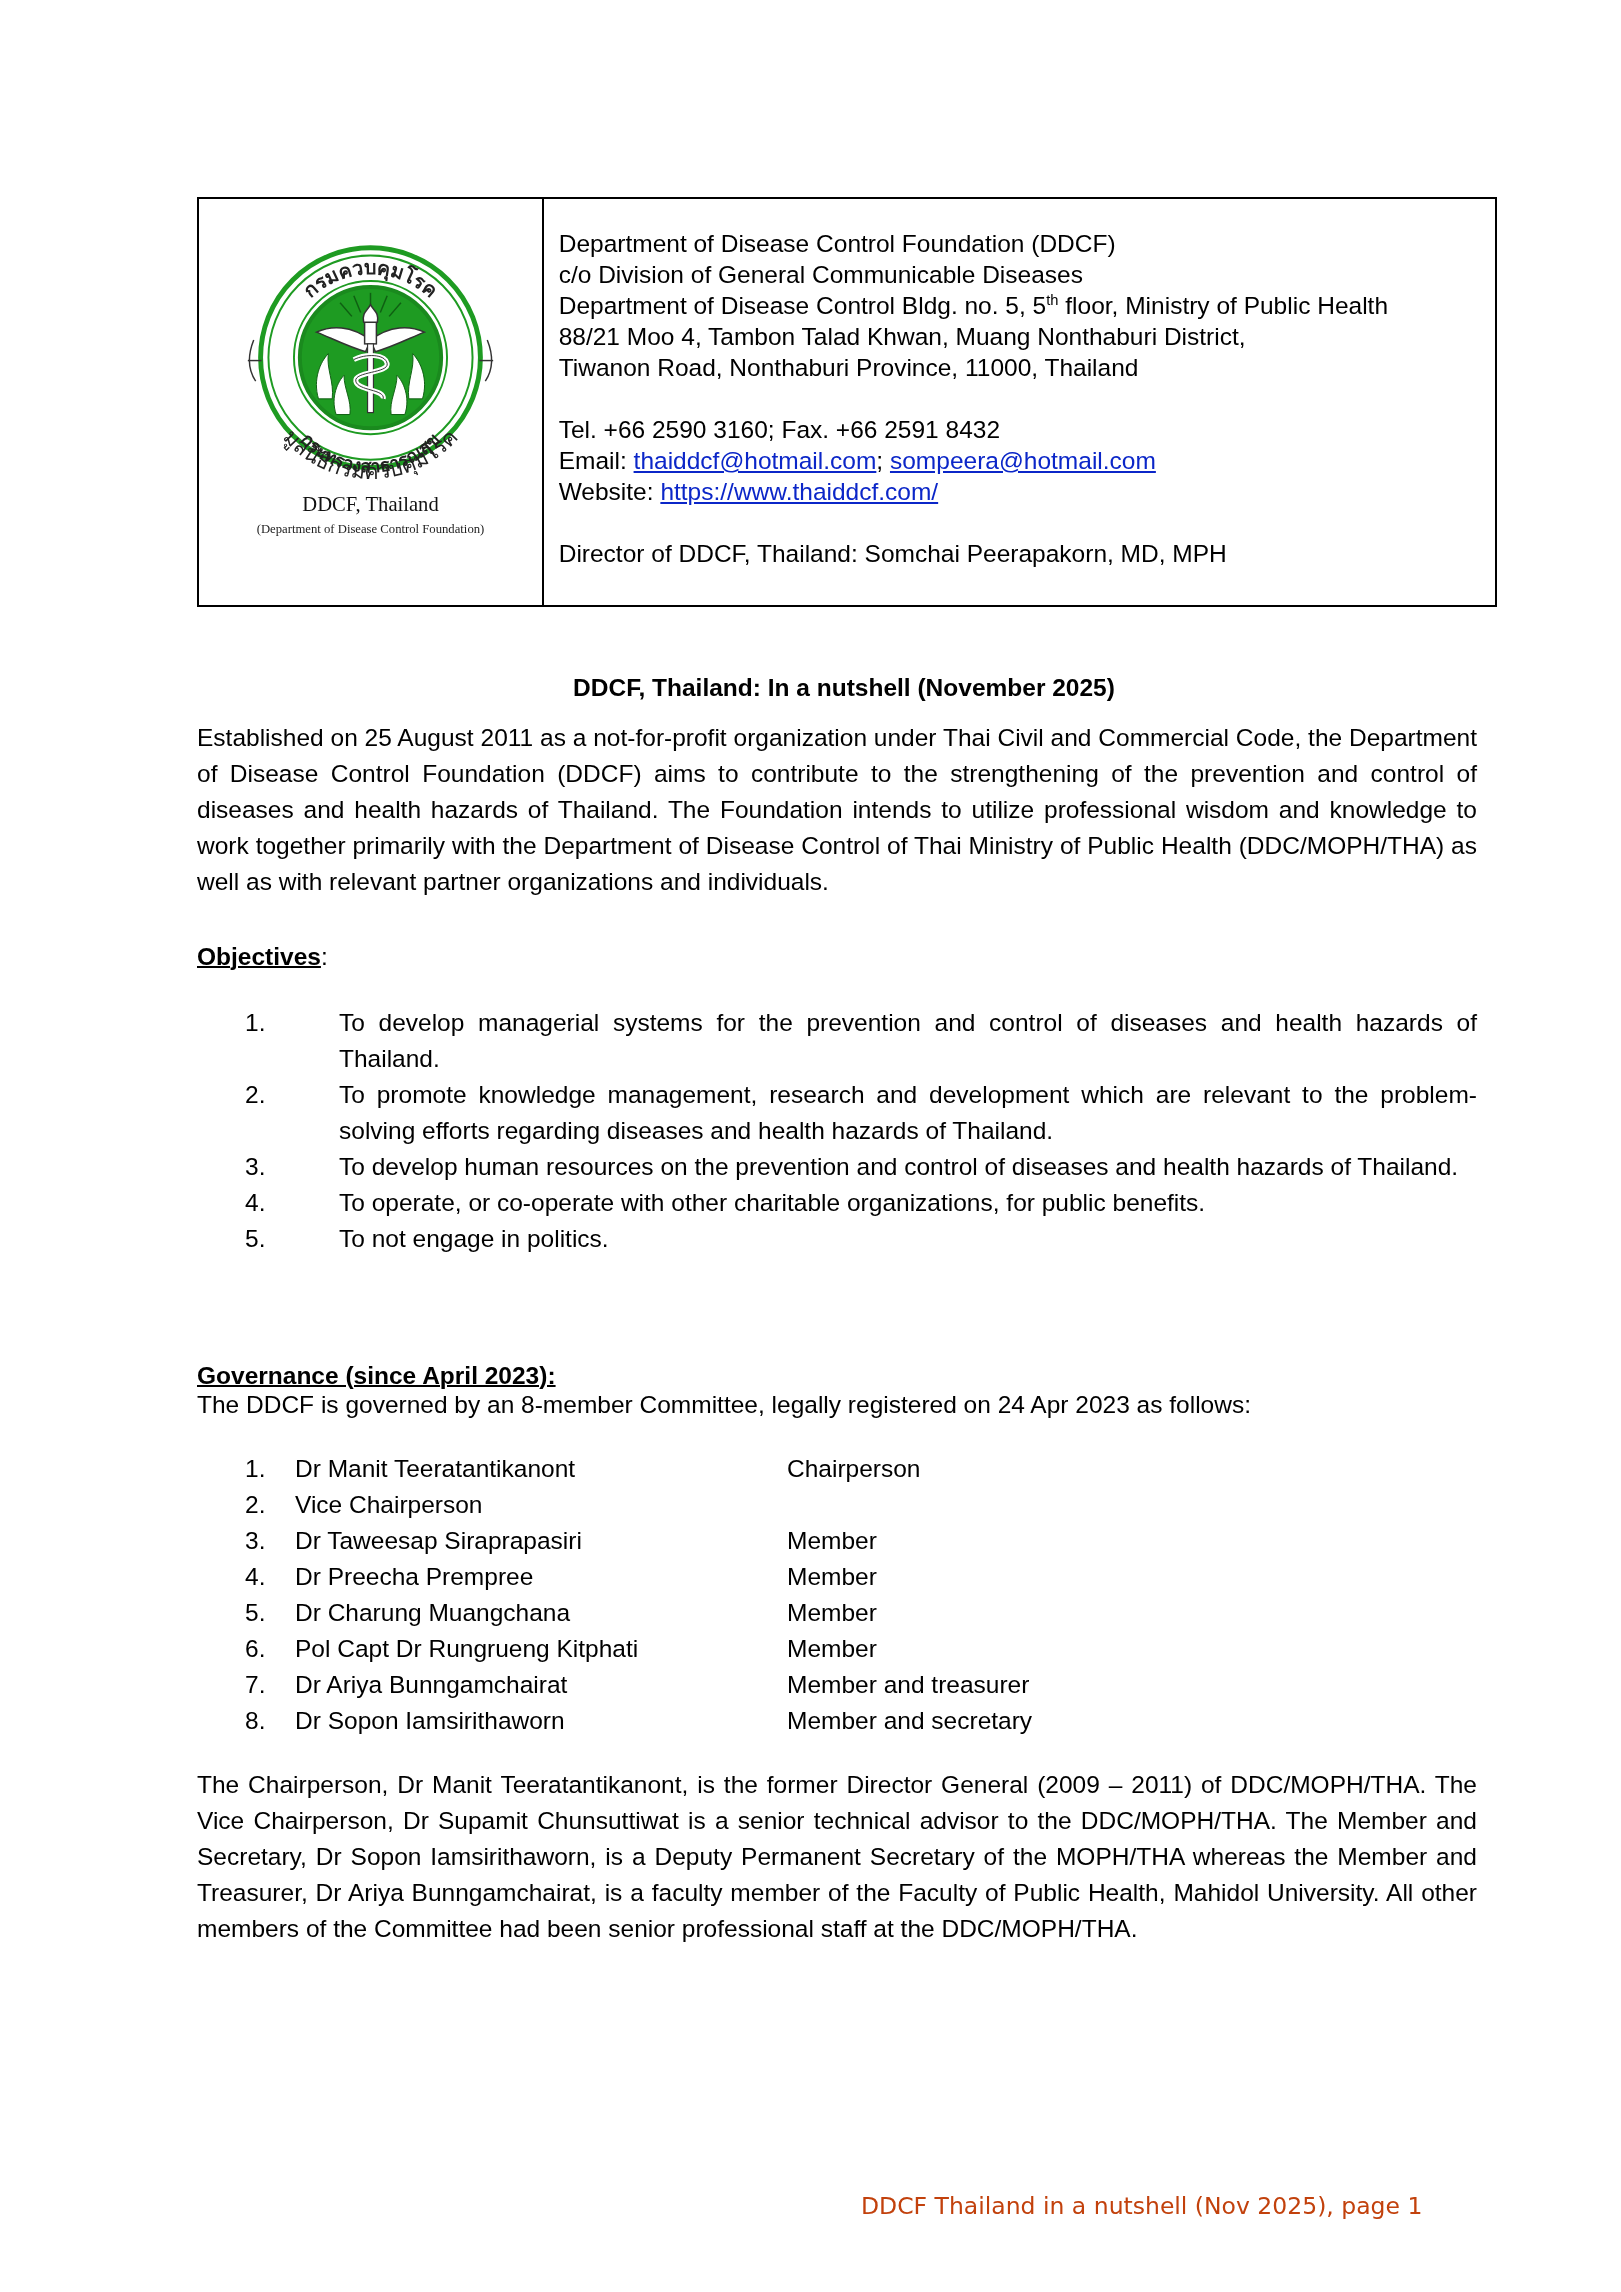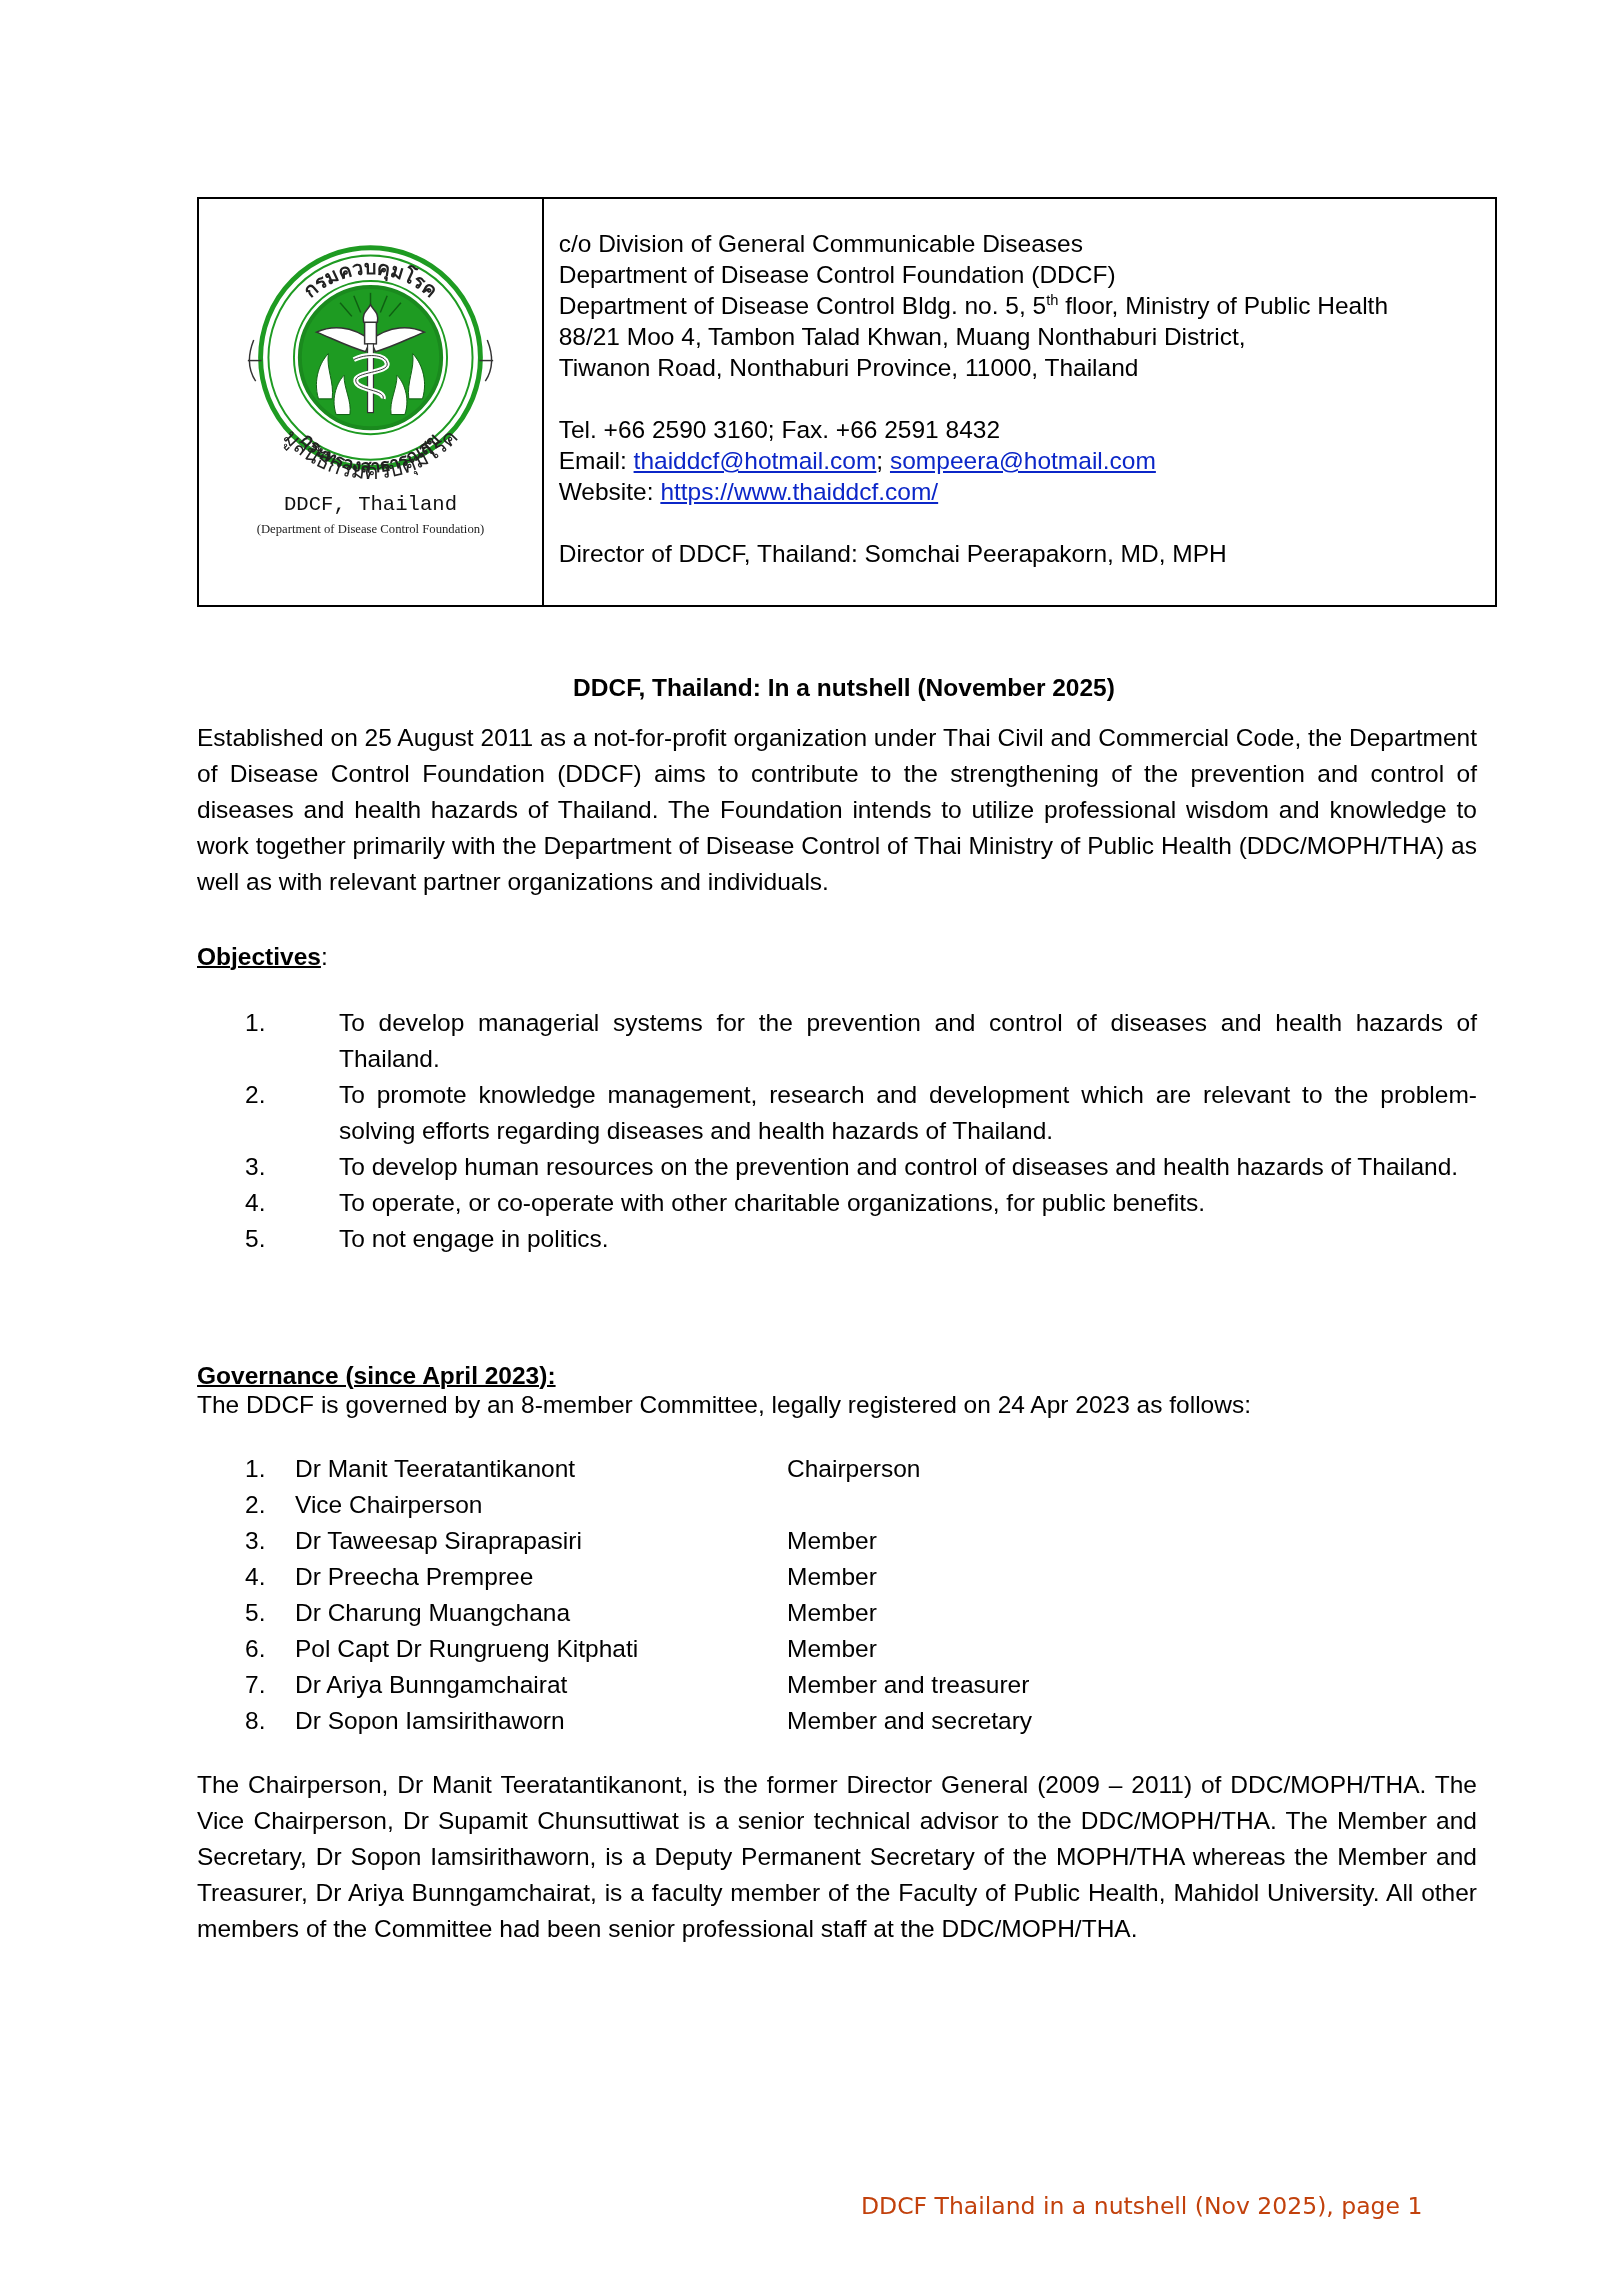--- a/index.html
+++ b/index.html
@@ -13,21 +13,21 @@
   .header-box {
     position: absolute; left: 197px; top: 197px; width: 1300px; height: 410px;
     border: 2.9px solid #000; box-sizing: border-box; display: flex;
   }
   .logo-cell {
     width: 345px; border-right: 2.9px solid #000; box-sizing: border-box;
     display: flex; flex-direction: column; align-items: center; justify-content: flex-start;
     padding-top: 33px;
   }
   .logo-svg { width: 265px; height: 263px; }
-  .logo-title { font-family: Liberation Mono, monospace; font-size: 20.6px; margin-top: -2px; color: #111; }
+  .logo-title { font-family: Liberation Serif, serif; font-size: 20.6px; margin-top: -2px; color: #111; }
   .logo-sub { font-family: Liberation Serif, serif; font-size: 12.7px; margin-top: 5.9px; color: #222; }
   .info-cell { flex: 1; padding: 29px 0 0 14.7px; font-size: 24.5px; line-height: 31px; }
   .info-cell .gap { height: 31px; }
   .link { color: #0b26c8; text-decoration: underline; }
   sup { font-size: 14.7px; line-height: 0; }
 
   
   .title {
     position: absolute; left: 194px; width: 1300px; top: 674px;
     text-align: center; font-weight: bold; font-size: 24.5px;
@@ -111,22 +111,22 @@
         </text>
         <text font-family="DejaVu Sans, sans-serif" font-size="22" fill="#222">
           <textPath href="#arcOuter" startOffset="50%" text-anchor="middle">มูลนิธิกรมควบคุมโรค</textPath>
         </text>
       </svg>
       <div class="logo-title">DDCF, Thailand</div>
       <div class="logo-sub">(Department of Disease Control Foundation)</div>
     </div>
 
     <div class="info-cell">
+      <div>Department of Disease Control Foundation (DDCF)</div>
       <div>c/o Division of General Communicable Diseases</div>
-      <div>Department of Disease Control Foundation (DDCF)</div>
       <div><span>Department of Disease Control Bldg. no. 5, 5</span><sup>th</sup><span> floor, Ministry of Public Health</span></div>
       <div>88/21 Moo 4, Tambon Talad Khwan, Muang Nonthaburi District,</div>
       <div>Tiwanon Road, Nonthaburi Province, 11000, Thailand</div>
       <div class="gap"></div>
       <div>Tel. +66 2590 3160; Fax. +66 2591 8432</div>
       <div><span>Email: </span><a class="link">thaiddcf@hotmail.com</a><span>; </span><a class="link">sompeera@hotmail.com</a></div>
       <div><span>Website: </span><a class="link">https://www.thaiddcf.com/</a></div>
       <div class="gap"></div>
       <div>Director of DDCF, Thailand: Somchai Peerapakorn, MD, MPH</div>
     </div>

